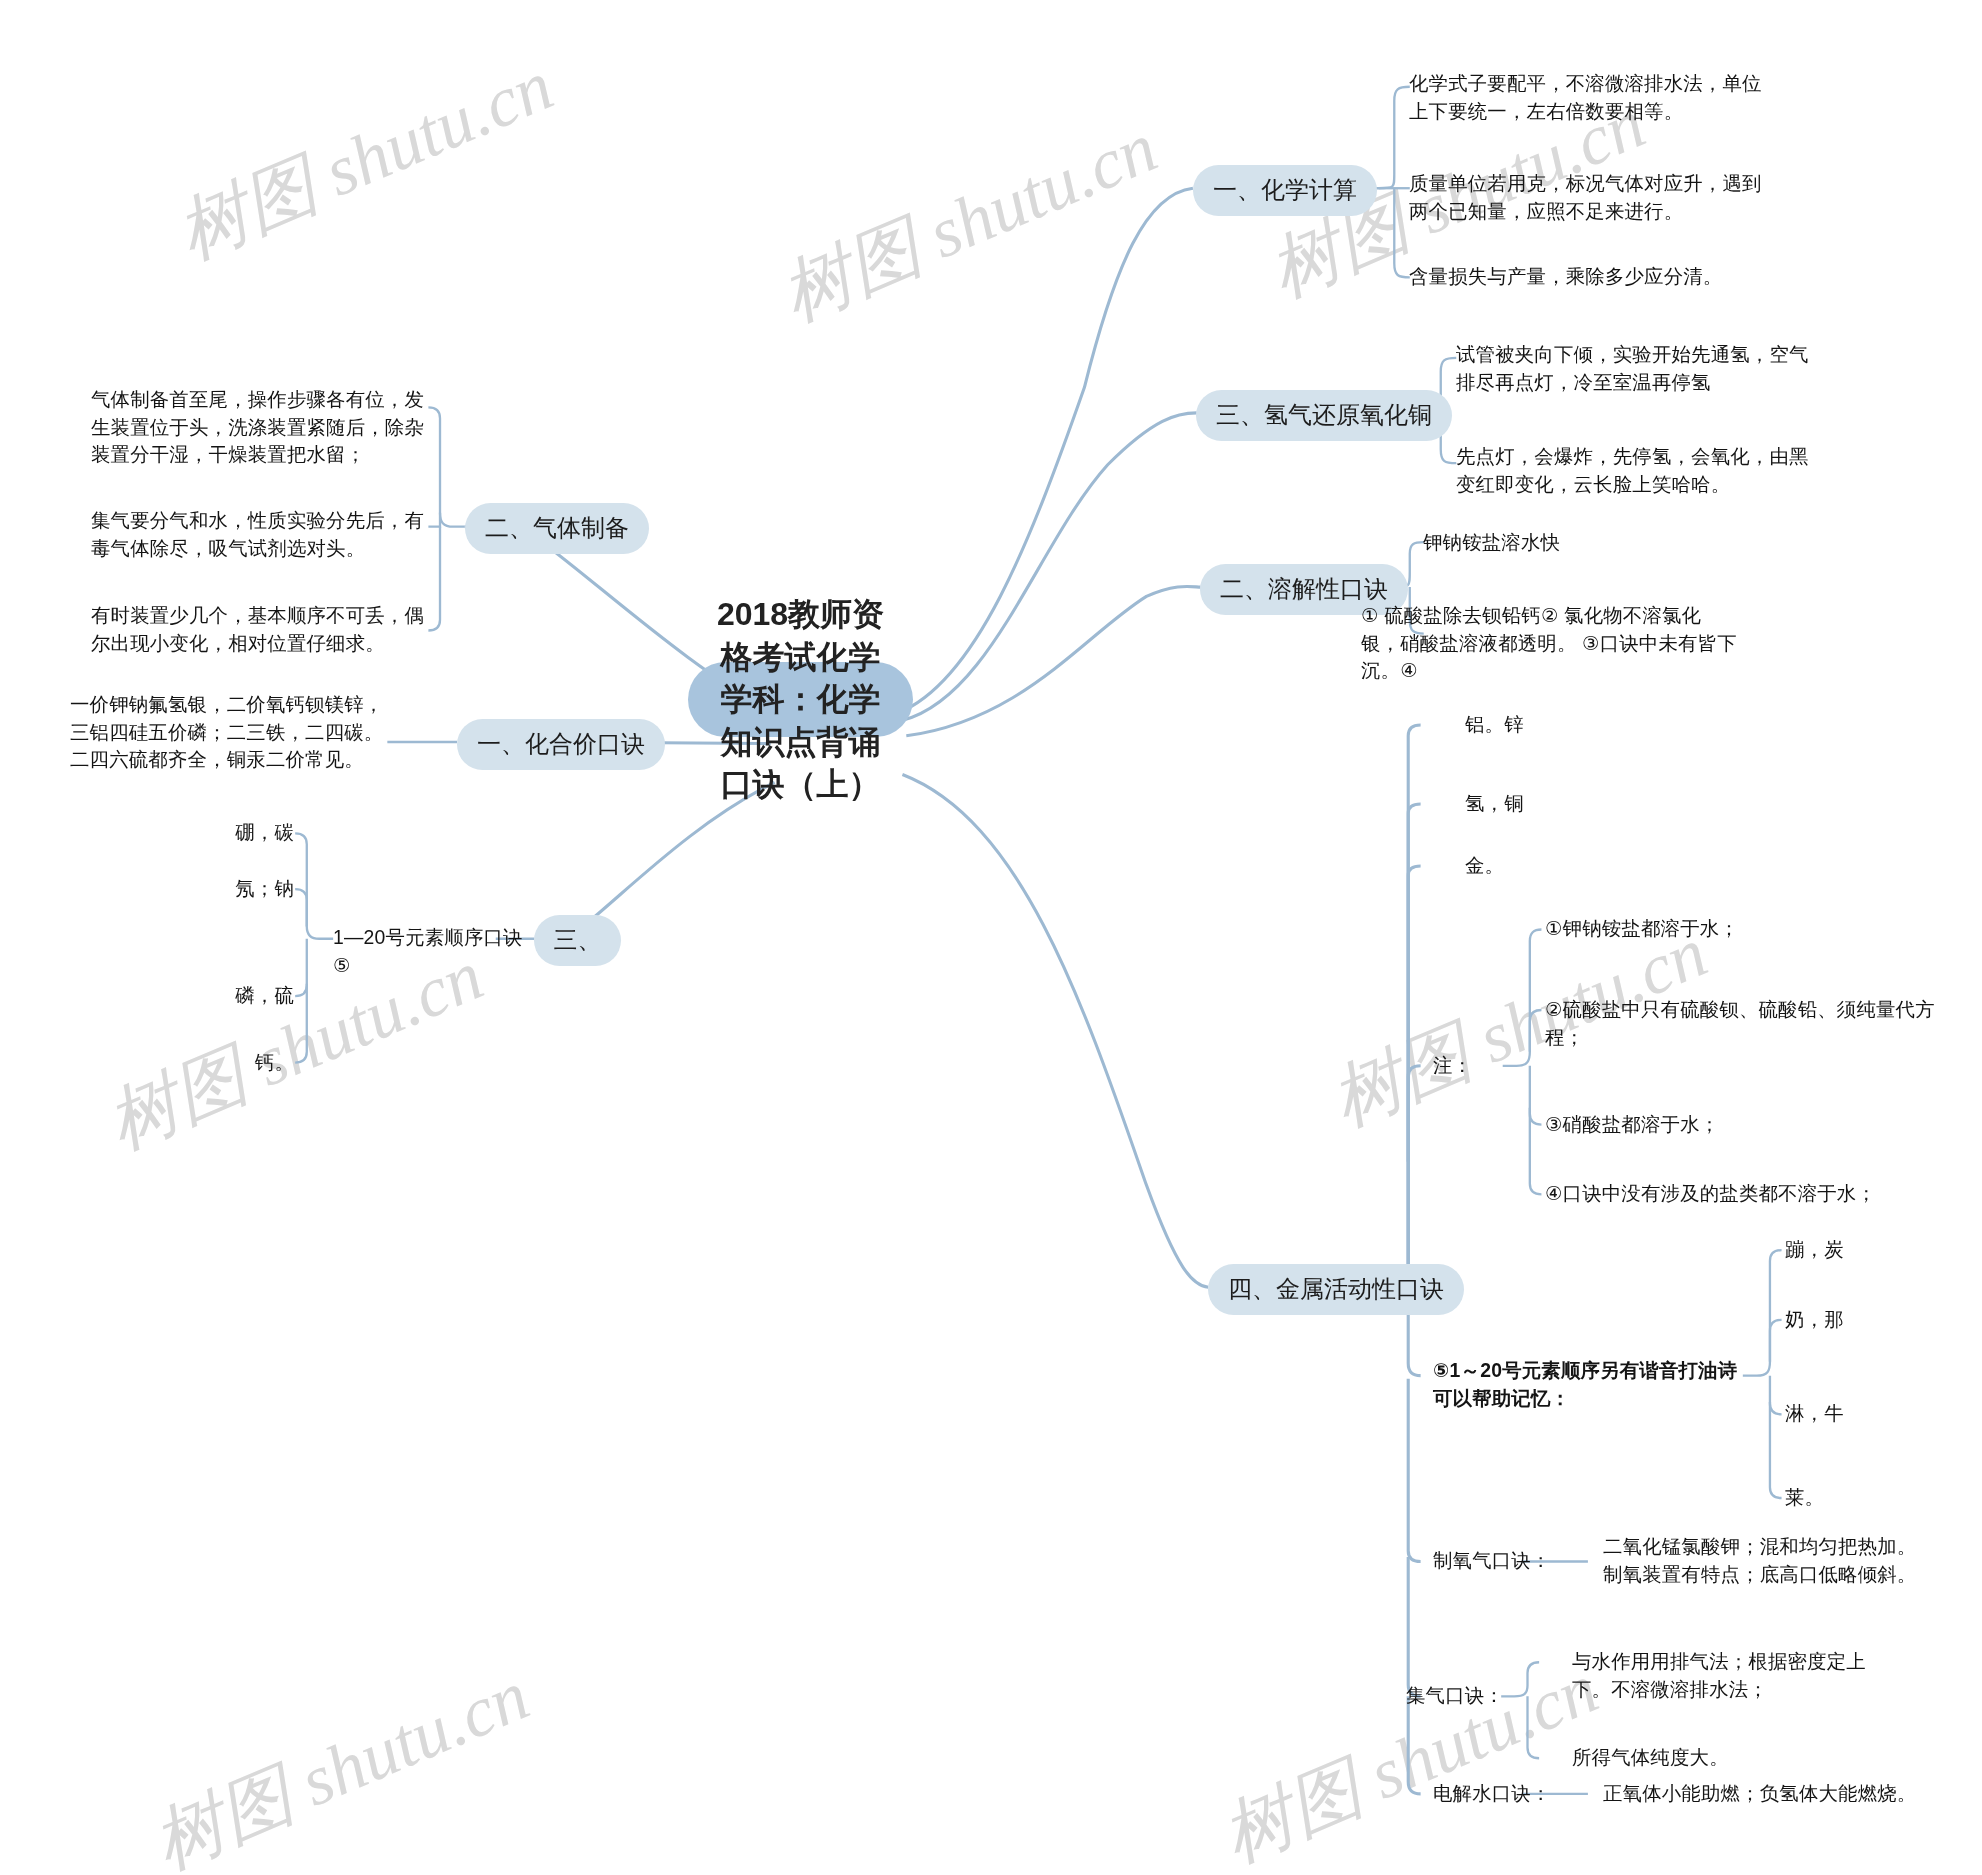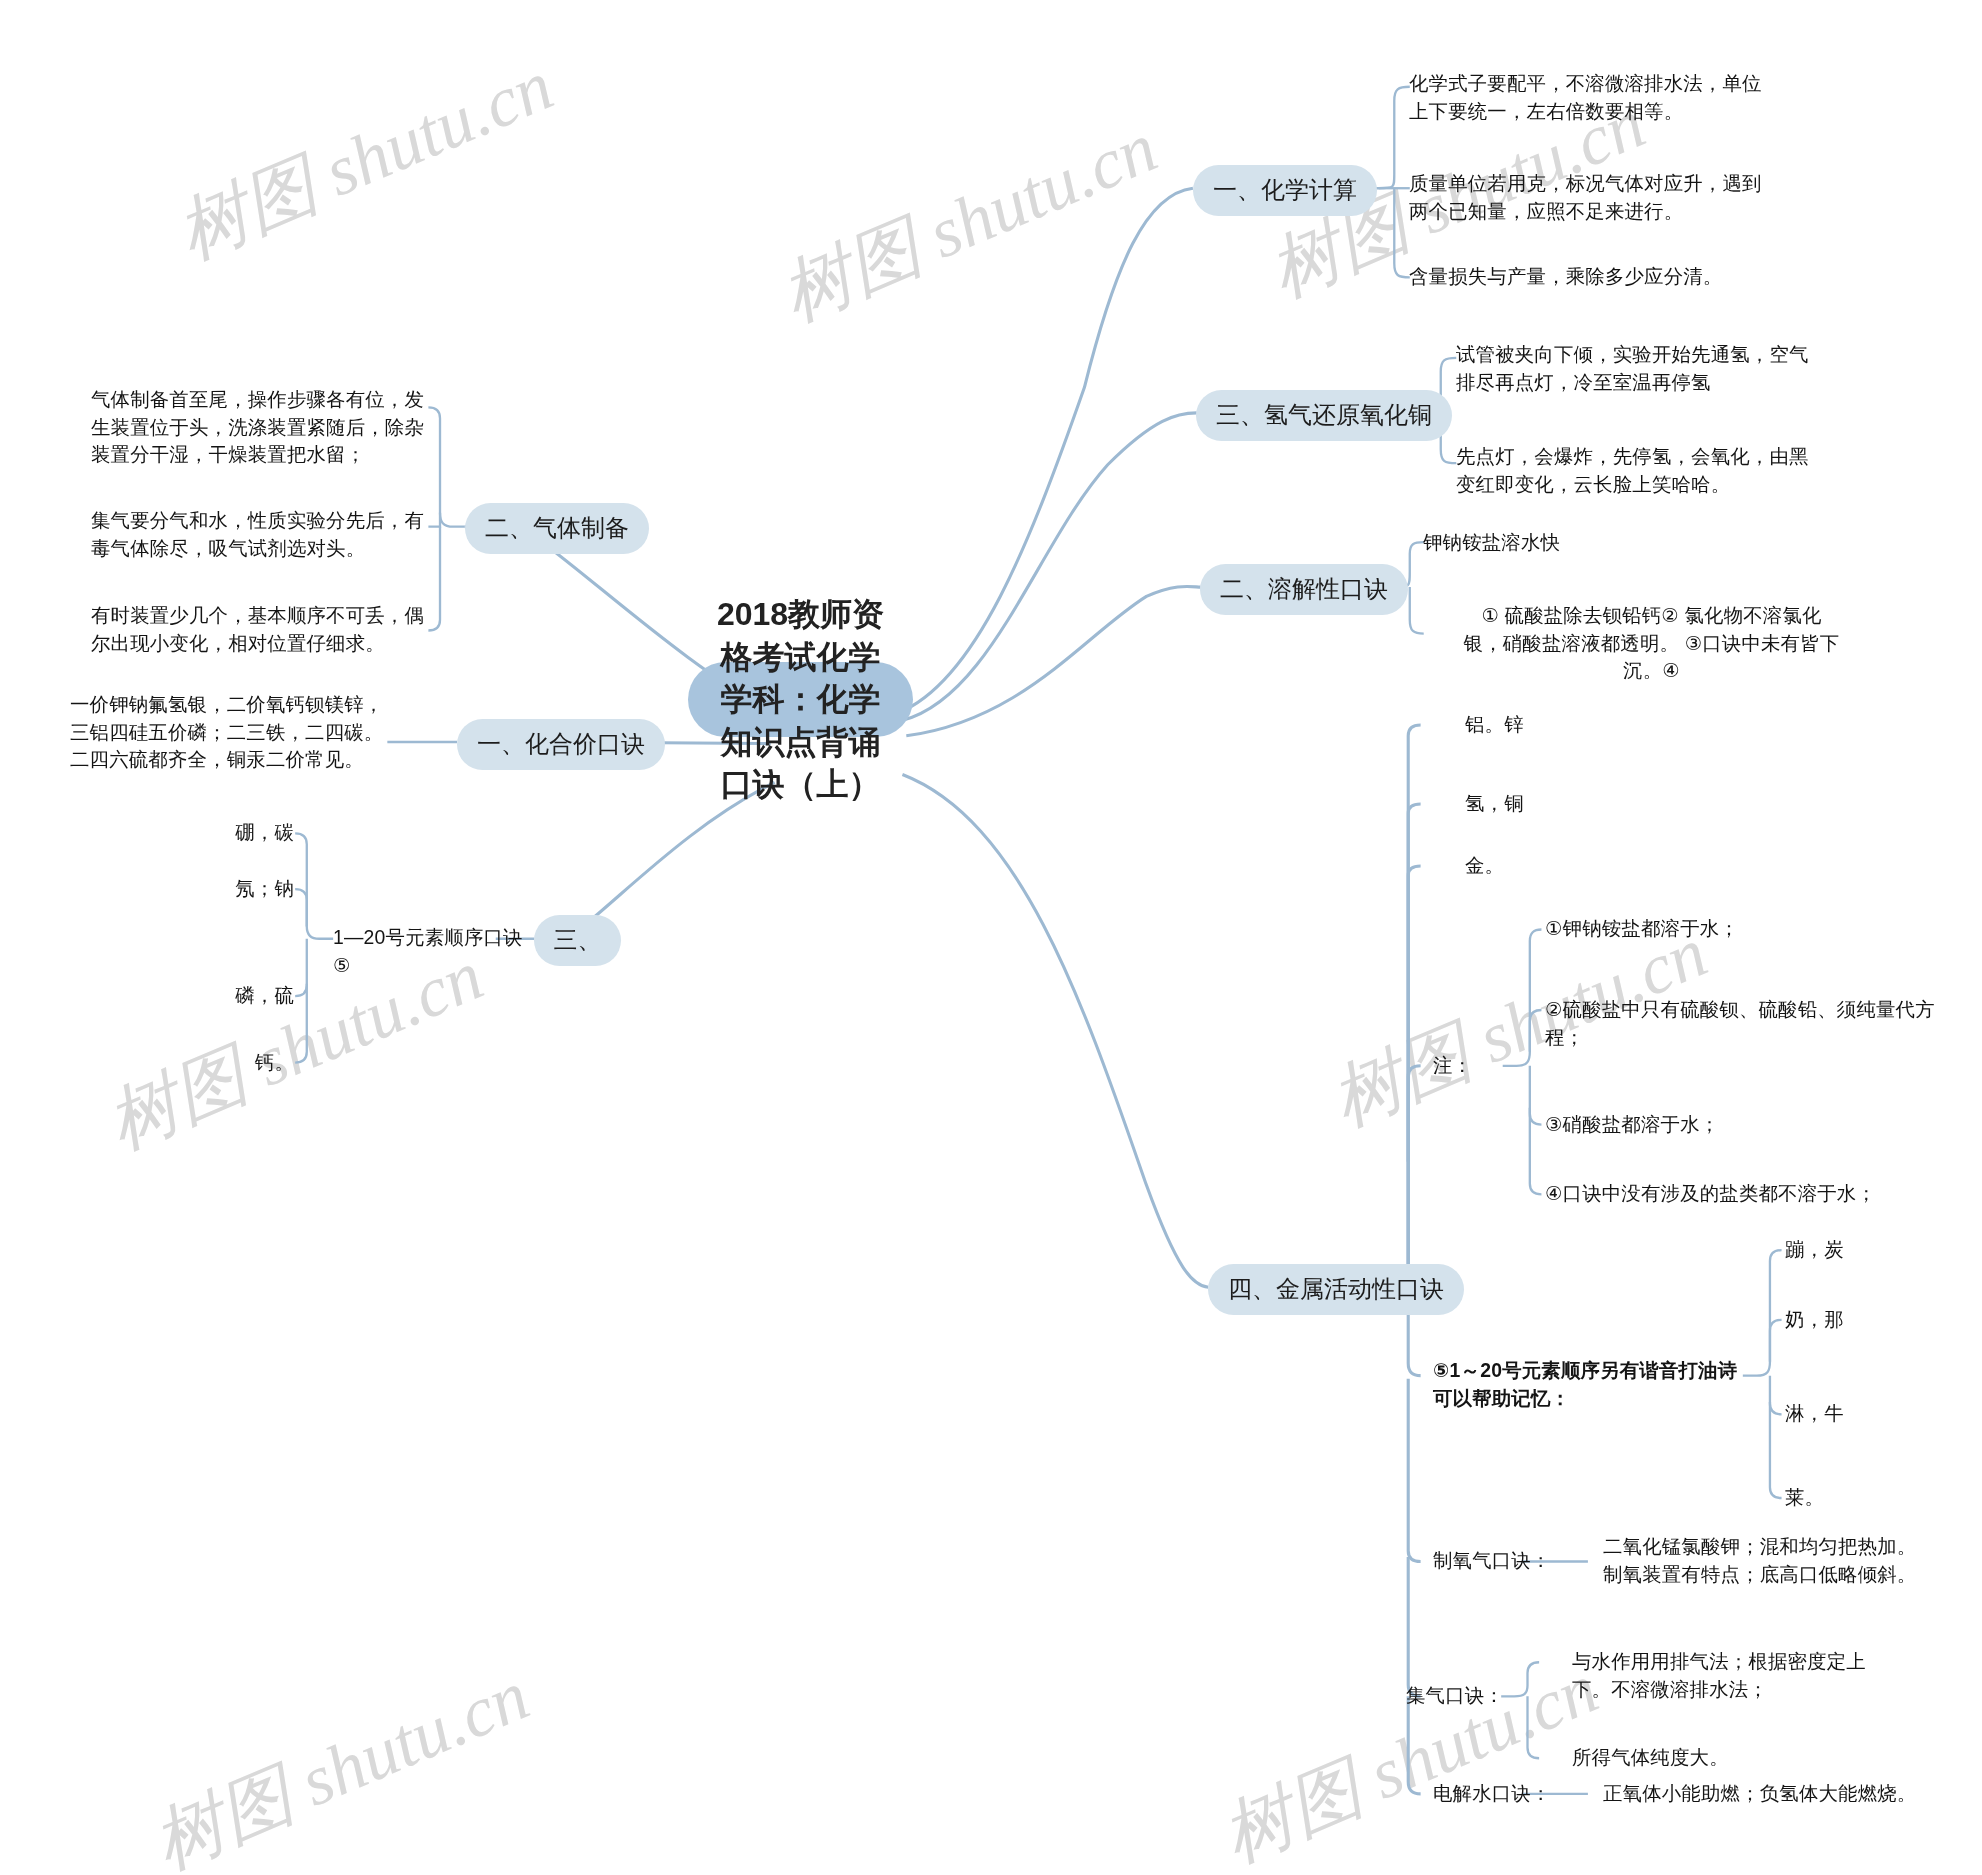--- a/index.html
+++ b/index.html
@@ -170,21 +170,21 @@
   <div class="node branch" style="left:1196px;top:390px;">
     <span>三、氢气还原氧化铜</span>
   </div>
   <div class="leaf r" style="left:1456px;top:341px;width:356px;">试管被夹向下倾，实验开始先通氢，空气排尽再点灯，冷至室温再停氢</div>
   <div class="leaf r" style="left:1456px;top:443px;width:356px;">先点灯，会爆炸，先停氢，会氧化，由黑变红即变化，云长脸上笑哈哈。</div>
 
   <div class="node branch" style="left:1200px;top:564px;">
     <span>二、溶解性口诀</span>
   </div>
   <div class="leaf r" style="left:1423px;top:529px;width:364px;">钾钠铵盐溶水快</div>
-  <div class="leaf r" style="left:1462px;top:602px;width:379px;text-align:center;">① 硫酸盐除去钡铅钙② 氯化物不溶氯化银，硝酸盐溶液都透明。 ③口诀中未有皆下沉。④</div>
+  <div class="leaf r" style="left:1361px;top:602px;width:379px;">① 硫酸盐除去钡铅钙② 氯化物不溶氯化银，硝酸盐溶液都透明。 ③口诀中未有皆下沉。④</div>
 
   <div class="node branch" style="left:465px;top:503px;">
     <span>二、气体制备</span>
   </div>
   <div class="leaf l" style="left:91px;top:386px;width:341px;">气体制备首至尾，操作步骤各有位，发生装置位于头，洗涤装置紧随后，除杂装置分干湿，干燥装置把水留；</div>
   <div class="leaf l" style="left:91px;top:507px;width:341px;">集气要分气和水，性质实验分先后，有毒气体除尽，吸气试剂选对头。</div>
   <div class="leaf l" style="left:91px;top:602px;width:341px;">有时装置少几个，基本顺序不可丢，偶尔出现小变化，相对位置仔细求。</div>
 
   <div class="node branch" style="left:457px;top:719px;align-items:flex-end;">
     <span>一、化合价口诀</span>

